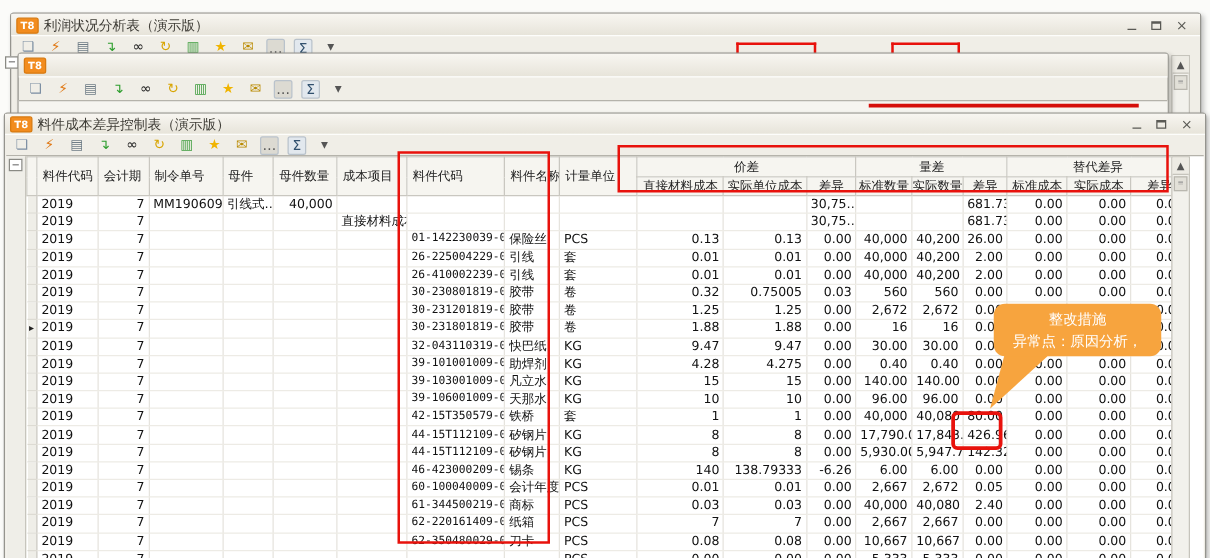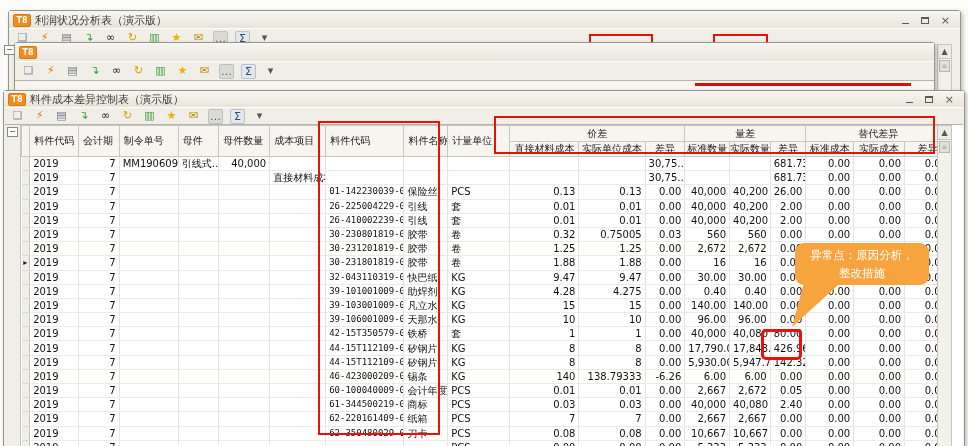--- a/index.html
+++ b/index.html
@@ -659,15 +659,15 @@
 </div>
 
 <div class="abs red-box" style="left:318px; top:121px; width:122px; height:314px; z-index:40;"></div>
 <div class="abs red-box" style="left:494px; top:116px; width:441px; height:38px; z-index:40;"></div>
 <div class="abs red-box" style="left:761px; top:329px; width:41px; height:31px; border-radius:5px; border-width:3px; z-index:40;"></div>
 
 <svg class="callout-tail" style="left:780px; top:275px;" width="60" height="52" viewBox="0 0 60 52">
   <polygon points="26,0 58,10 12,52" fill="#F7A43E"></polygon>
 </svg>
 <div class="callout" style="left:795px; top:243px; width:134px; height:42px;">
+  <div>整改措施</div>
   <div>异常点：原因分析，</div>
-  <div>整改措施</div>
 </div>
 
 </body></html>

